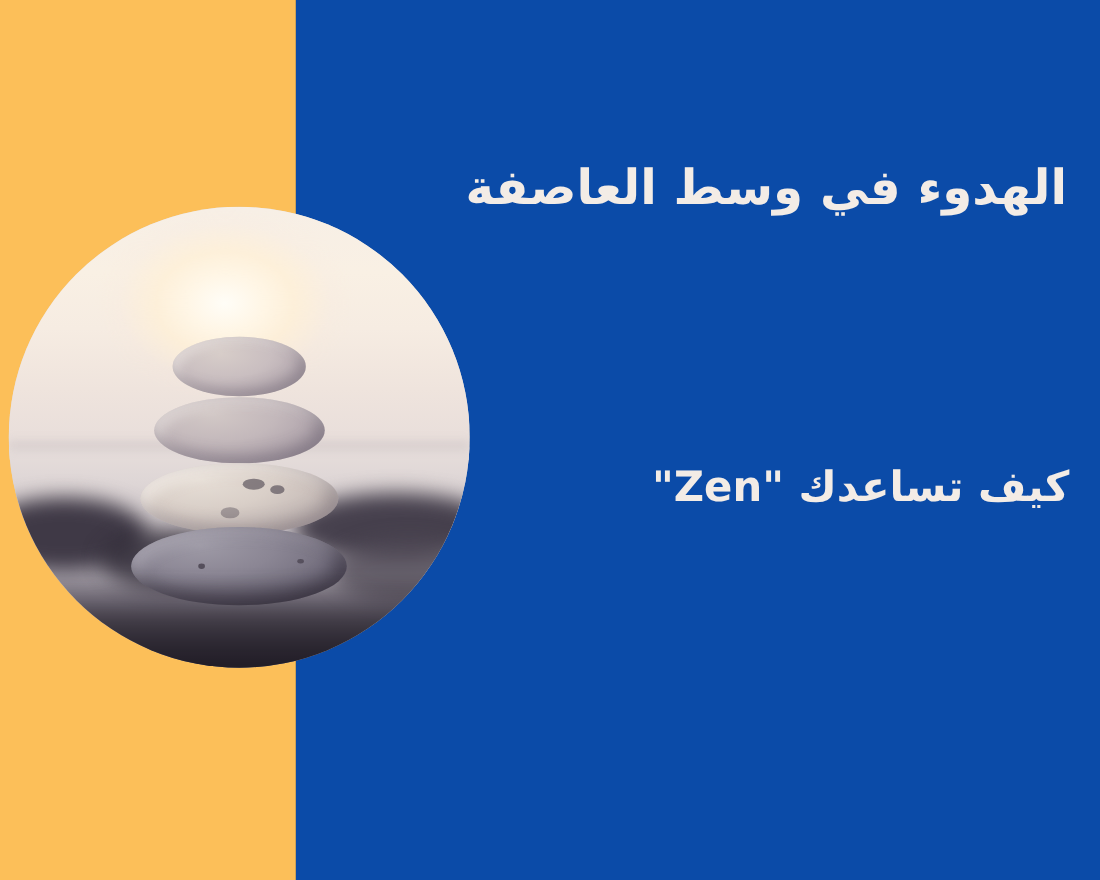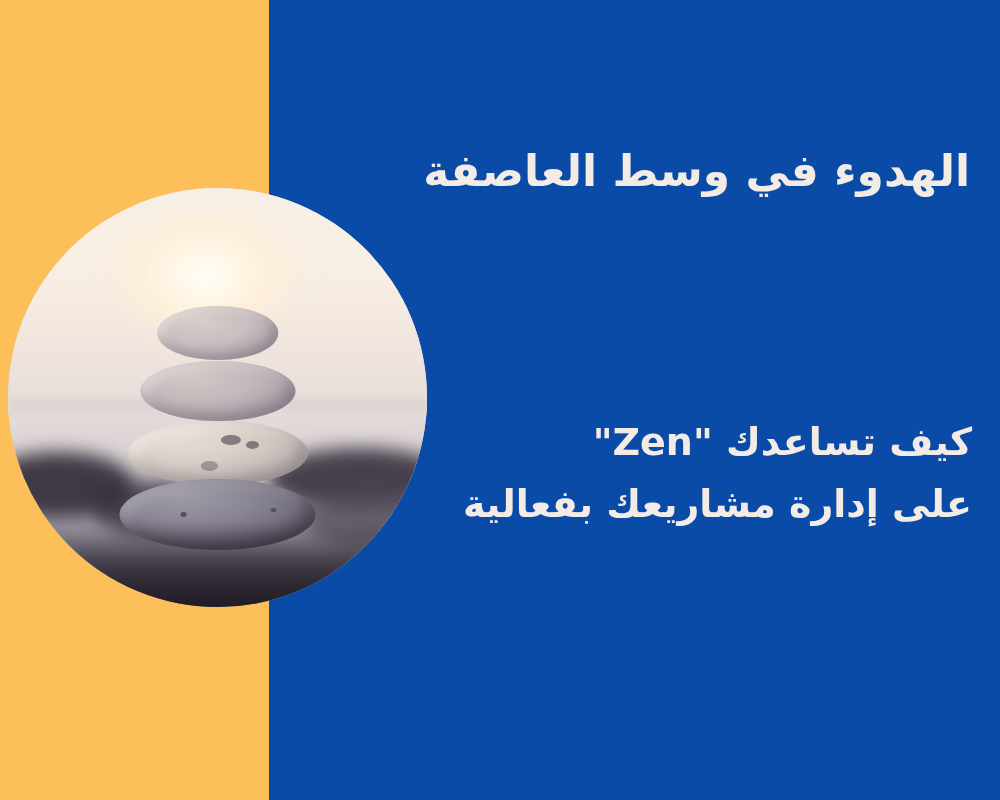--- a/index.html
+++ b/index.html
@@ -217,16 +217,15 @@
       </div>
 
       <div class="fg-shadow"></div>
     </div>
   </div>
 
   <div class="headline">الهدوء في وسط العاصفة</div>
 
   <div class="subheadline">
     <span class="line">كيف تساعدك "Zen"</span>
-    <span class="line">على إدارة مشاريعك بفعالية</span>
   </div>
 
 </div>
 
 </body></html>

